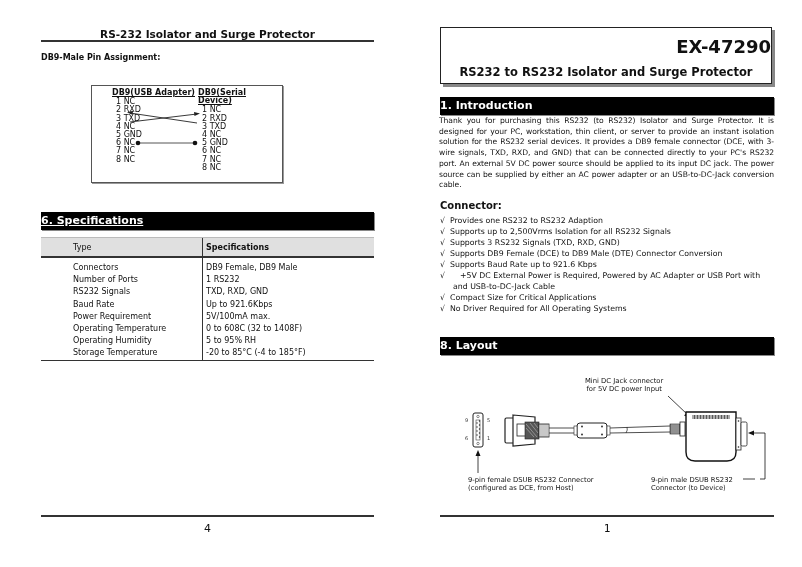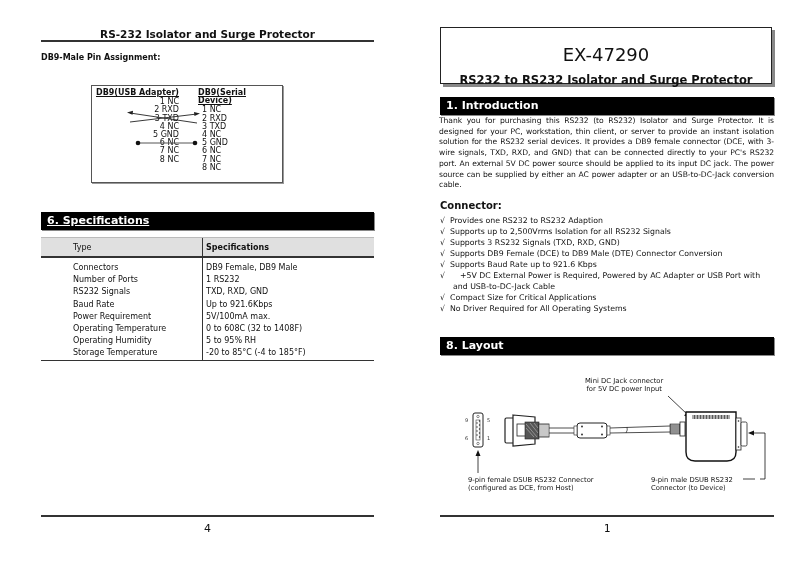--- a/index.html
+++ b/index.html
@@ -7,43 +7,43 @@
   .page { position:absolute; top:0; height:567px; }
   #left-page { left:41px; width:333px; }
   #right-page { left:440px; width:334px; }
 
   .running-head { position:absolute; top:28px; left:0; width:333px; text-align:center; font-weight:bold; font-size:10.5px; }
   .head-rule { position:absolute; top:40px; left:0; width:333px; height:2px; background:#333; }
   .pin-title { position:absolute; top:53px; left:0; font-size:8px; font-weight:bold; }
 
   .pin-box { position:absolute; top:85px; left:50px; width:190px; height:96px; border:1px solid #555; box-shadow:1px 1px 0 #999; font-size:8px; line-height:8.2px; }
   .pin-col { position:absolute; top:3px; }
-  .pin-col.left { left:4px;text-align:right; }
+  .pin-col.left { left:20px; }
   .pin-col.right { left:106px; }
   .pin-col .hdr { font-weight:bold; text-decoration:underline; margin-bottom:1px; }
   .pin-col .row { padding-left:4px; white-space:nowrap; }
   .pin-svg { position:absolute; left:0; top:0; }
 
-  .section-bar { position:absolute; height:18px; background:#000; color:#fff; font-weight:bold; font-size:11px; line-height:18px; padding-left:6px; box-sizing:border-box; box-shadow:1px 1px 0 #888; }
+  .section-bar { position:absolute; height:18px; background:#000; color:#fff; font-weight:bold; font-size:11px; line-height:18px; box-sizing:border-box; box-shadow:1px 1px 0 #888; }
   #spec-bar { top:212px; left:0; width:333px;text-decoration:underline; }
 
   .spec-table { position:absolute; top:237px; left:0; width:333px; border-collapse:collapse; font-size:8px; }
   .spec-table th { background:#e0e0e0; text-align:left; font-weight:normal; height:18px; padding:0 3px; border-bottom:2px solid #333; border-top:1px solid #bbb; }
   .spec-table th.right-col { font-weight:bold; border-left:1px solid #333; }
   .spec-table td { padding:0 3px; height:12.2px; line-height:12.2px; }
   .spec-table td.right-col { border-left:1px solid #333; }
   .spec-table tr.first td { padding-top:4px; }
   .spec-table tr.last td { border-bottom:1px solid #333; }
   .spec-table td.left-col, .spec-table th.left-col { width:126px;padding-left:32px; }
 
   .foot-rule { position:absolute; top:515px; height:2px; background:#333; }
   .page-num { position:absolute; top:522px; font-size:11px; text-align:center; }
 
   .title-box { position:absolute; top:27px; left:0; width:330px; height:55px; border:1.5px solid #222; box-shadow:3px 3px 0 #888; text-align:center; }
-  .title-box .model { font-size:18px; font-weight:normal; margin-top:16px; }
+  .title-box .model { font-size:18px; font-weight:bold; margin-top:8px;text-align:right; }
   .title-box .subtitle { font-size:11.5px; font-weight:bold; margin-top:8px; }
 
   #intro-bar { top:97px; left:0; width:334px; }
   .intro-text { position:absolute; top:116px; left:-1px; width:335px; font-size:7.6px; line-height:10.7px; text-align:justify; letter-spacing:-0.05px; }
 
   .features-title { position:absolute; top:200px; left:0; font-size:10px; font-weight:bold; }
   .feat-list { position:absolute; top:215px; left:0; width:334px; font-size:7.8px; line-height:11px; }
   .feat-item { display:flex; }
   .feat-item .chk { width:10px; flex:none; }
   .feat-item .txt { flex:1; }

